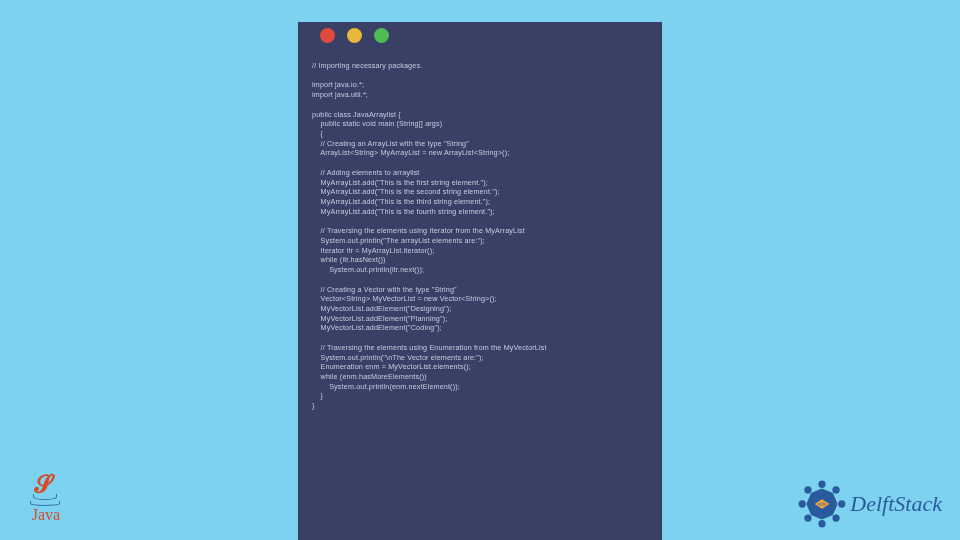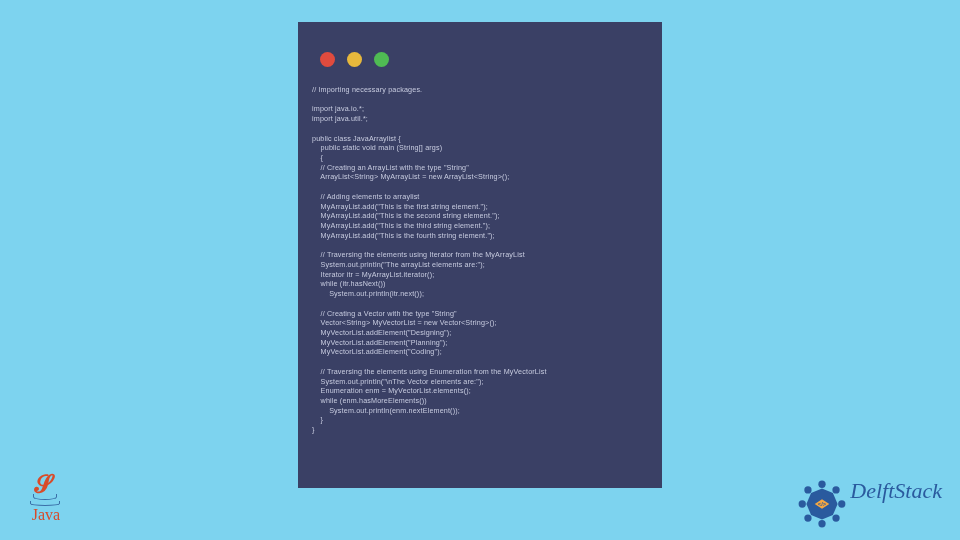--- a/index.html
+++ b/index.html
@@ -9,23 +9,23 @@
       background: #7dd3ef;
       position: relative;
       font-family: Arial, sans-serif;
       overflow: hidden;
     }
     .code-window {
       position: absolute;
       top: 22px;
       left: 298px;
       width: 364px;
-      height: 466px;
+      height: 518px;
       background: #3a4065;
-      padding: 24px 14px;
+      padding: 0 14px;
     }
     .window-controls {
       display: flex;
       gap: 12px;
       margin-bottom: 18px;
       padding-left: 8px;
       padding-top: 6px;
     }
     .dot {
       width: 15px;
@@ -80,21 +80,21 @@
       font-size: 16px;
       font-weight: normal;
       font-family: 'Times New Roman', serif;
       margin-top: -2px;
     }
     .delft-logo {
       position: absolute;
       bottom: 10px;
       right: 18px;
       display: flex;
-      align-items: flex-start;
+      align-items: center;
       gap: 2px;
     }
     .delft-badge {
       width: 52px;
       height: 52px;
       position: relative;
       display: flex;
       align-items: center;
       justify-content: center;
     }

